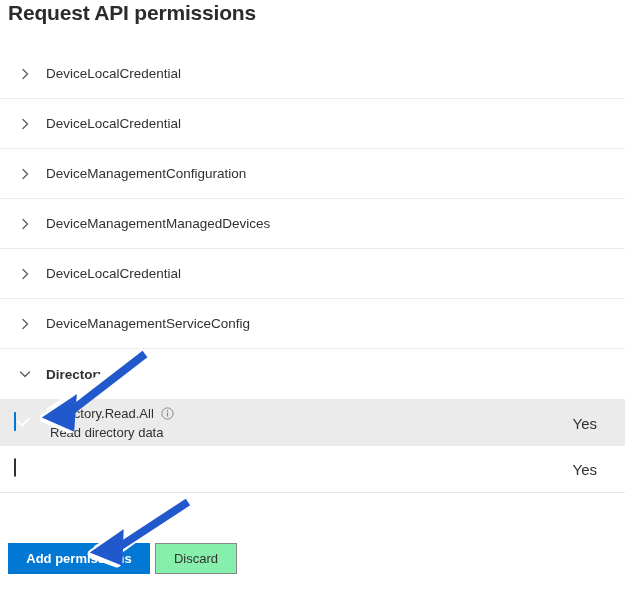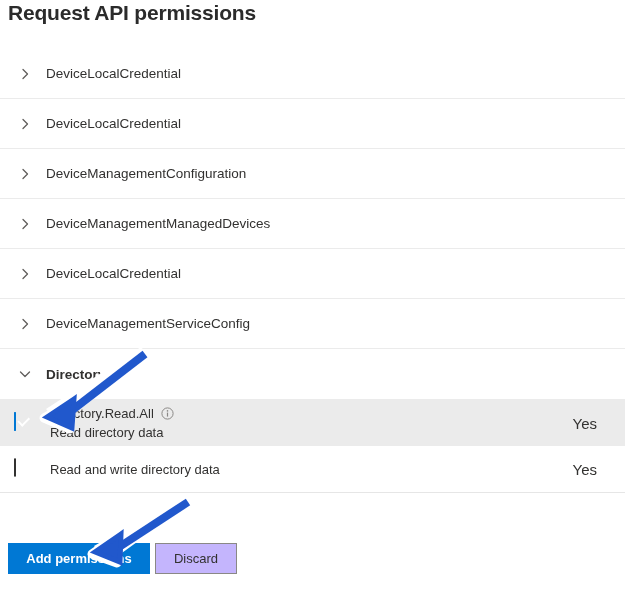--- a/index.html
+++ b/index.html
@@ -165,21 +165,21 @@
     left: 8px;
     width: 142px;
     background: #0078d4;
     border: 1px solid #0078d4;
     color: #ffffff;
     font-weight: bold;
   }
   #btn-discard {
     left: 155px;
     width: 82px;
-    background: #c4b5fd;
+    background: #86efac;
     border: 1px solid #8a8886;
     color: #323130;
   }
 
   
   #annotations {
     position: absolute;
     left: 0;
     top: 0;
     width: 625px;
@@ -262,21 +262,20 @@
             </svg>
           </span>
         </div>
         <div class="perm-desc">Read directory data</div>
       </div>
       <span class="consent">Yes</span>
     </div>
     <div class="perm-row last">
       <span class="cb-wrap"><span class="cb"></span></span>
       <div class="perm-text">
-        <div class="perm-desc">Read and write directory data</div>
       </div>
       <span class="consent">Yes</span>
     </div>
   </div>
 
 <div id="footer">
   <button id="btn-add" class="btn">Add permissions</button>
   <button id="btn-discard" class="btn">Discard</button>
 </div>
 

